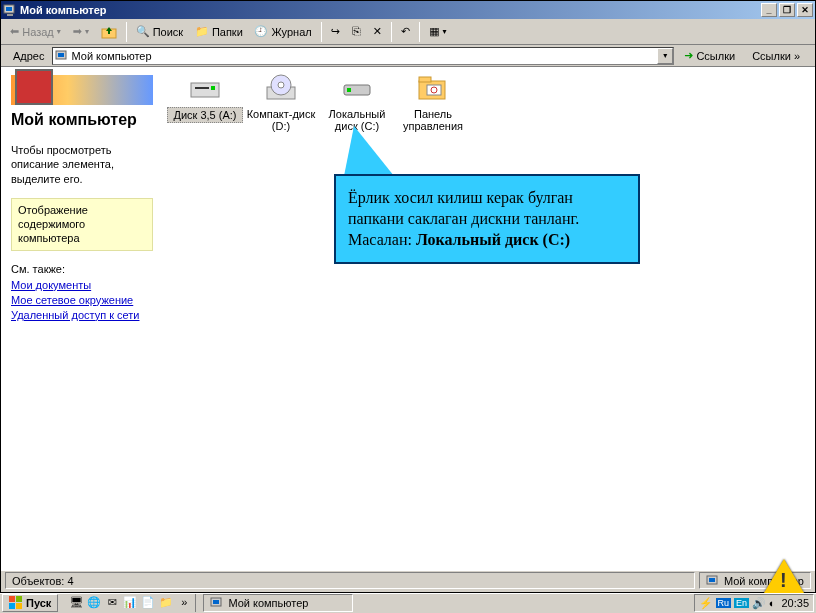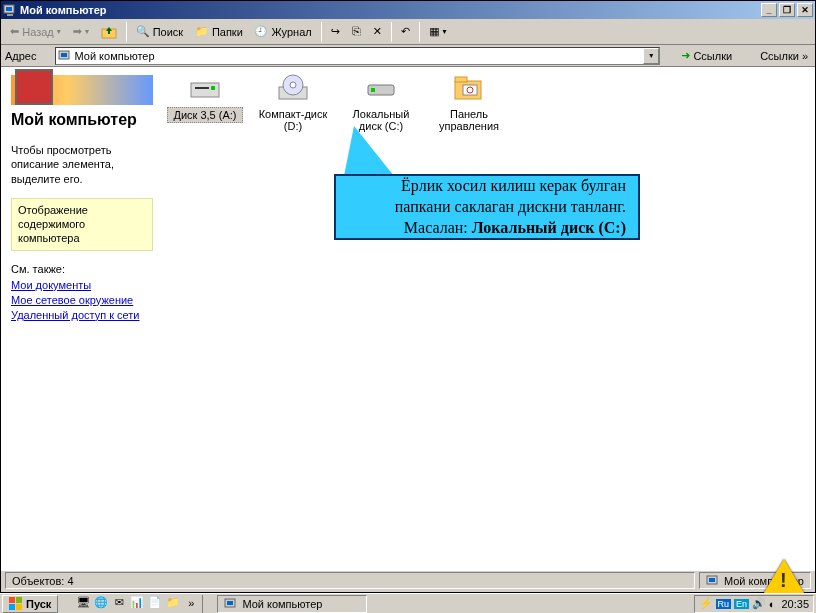--- a/index.html
+++ b/index.html
@@ -50,22 +50,22 @@
   border-bottom: 1px solid #808080; gap: 2px;
 }
 .toolbar .btn {
   display: flex; align-items: center; gap: 3px; padding: 2px 5px;
   cursor: default; height: 22px;
 }
 .toolbar .sep { width: 1px; height: 20px; background: #808080; margin: 0 2px;
   border-right: 1px solid #fff; }
 .disabled { color: #808080; }
 .addressbar {
-  height: 22px; display: flex; align-items: center; padding: 0 0;
-  border-bottom: 1px solid #808080; gap: 14px;
+  height: 22px; display: flex; align-items: center; padding: 0 8px;
+  border-bottom: 1px solid #808080; gap: 3px;
 }
 .addressbar .label { padding: 0 4px; }
 .addressbar .combo {
   flex: 1; background: #fff; border: 1px solid #808080;
   border-top-color: #404040; border-left-color: #404040;
   height: 18px; display: flex; align-items: center; padding-left: 2px;
 }
 .addressbar .combo .dd { width: 16px; height: 16px; background: #d4d0c8;
   border: 1px solid #fff; border-right-color: #808080; border-bottom-color: #808080;
   margin-left: auto; display: flex; align-items: center; justify-content: center; font-size: 8px; }
@@ -88,36 +88,36 @@
 .sidebar h2 { font-size: 16px; font-weight: bold; margin-bottom: 14px; }
 .sidebar .desc { margin-bottom: 12px; line-height: 1.3; }
 .sidebar .highlight {
   background: #ffffcc; border: 1px solid #e0e0a0; padding: 4px 6px;
   margin-bottom: 12px; line-height: 1.3;
 }
 .sidebar .see { margin-bottom: 4px; }
 .sidebar a { color: #0000cc; text-decoration: underline; display: block;
   margin-bottom: 3px; cursor: default; }
 .icons-area {
-  flex: 1; padding: 6px 4px; display: flex; align-items: flex-start; gap: 12px;
+  flex: 1; padding: 6px 4px; display: flex; align-items: flex-start; gap: 0;
 }
 .file-icon {
   width: 76px; text-align: center; cursor: default;
 }
 .file-icon .img {
   width: 32px; height: 32px; margin: 0 auto 2px;
 }
 .file-icon .lbl { font-size: 11px; line-height: 1.1; padding: 1px 2px; }
 .file-icon.selected .lbl { background: #d4d0c8; border: 1px dotted #888; }
 .callout {
   position: absolute; left: 334px; top: 174px;
   width: 306px; background: #33ccff;
-  border: 2px solid #003366; padding: 0 12px;
+  border: 2px solid #003366; padding: 12px 12px;
   font-family: "Times New Roman", serif; font-size: 16px;
-  text-align: right; line-height: 1.3;
+  text-align: left; line-height: 1.3;
 }
 .callout-tail {
   position: absolute; left: 344px; top: 126px;
   width: 0; height: 0;
   border-left: 10px solid transparent;
   border-right: 40px solid transparent;
   border-bottom: 50px solid #33ccff;
 }
 .callout-tail::before {
   content: ""; position: absolute; left: -12px; top: -3px;
@@ -129,22 +129,22 @@
 .statusbar {
   height: 20px; border-top: 1px solid #fff; display: flex; align-items: center;
   padding: 0 4px; gap: 4px;
 }
 .statusbar .panel {
   border: 1px solid #808080; border-right-color: #fff; border-bottom-color: #fff;
   height: 17px; padding: 1px 6px; display: flex; align-items: center;
 }
 .statusbar .panel:first-child { flex: 1; }
 .taskbar {
-  height: 20px; background: #d4d0c8; display: flex; align-items: center;
-  border-top: 1px solid #fff; padding: 0 2px; gap: 14px; position: relative;
+  height: 20px; background: #d4d0c8; display: flex; 
+  border-top: 1px solid #fff; padding: 0 2px; gap: 7px; position: relative;
 }
 .start-btn {
   display: flex; align-items: center; gap: 3px; padding: 1px 6px;
   border: 1px solid #fff; border-right-color: #808080; border-bottom-color: #808080;
   font-weight: bold; height: 18px; cursor: default;
 }
 .ql { display: flex; gap: 2px; padding: 0 3px; border-right: 1px solid #808080; height: 18px; }
 .ql span { width: 16px; height: 16px; display: flex; align-items: center; justify-content: center; cursor: default; }
 .task-btn {
   display: flex; align-items: center; gap: 4px; padding: 1px 6px;

